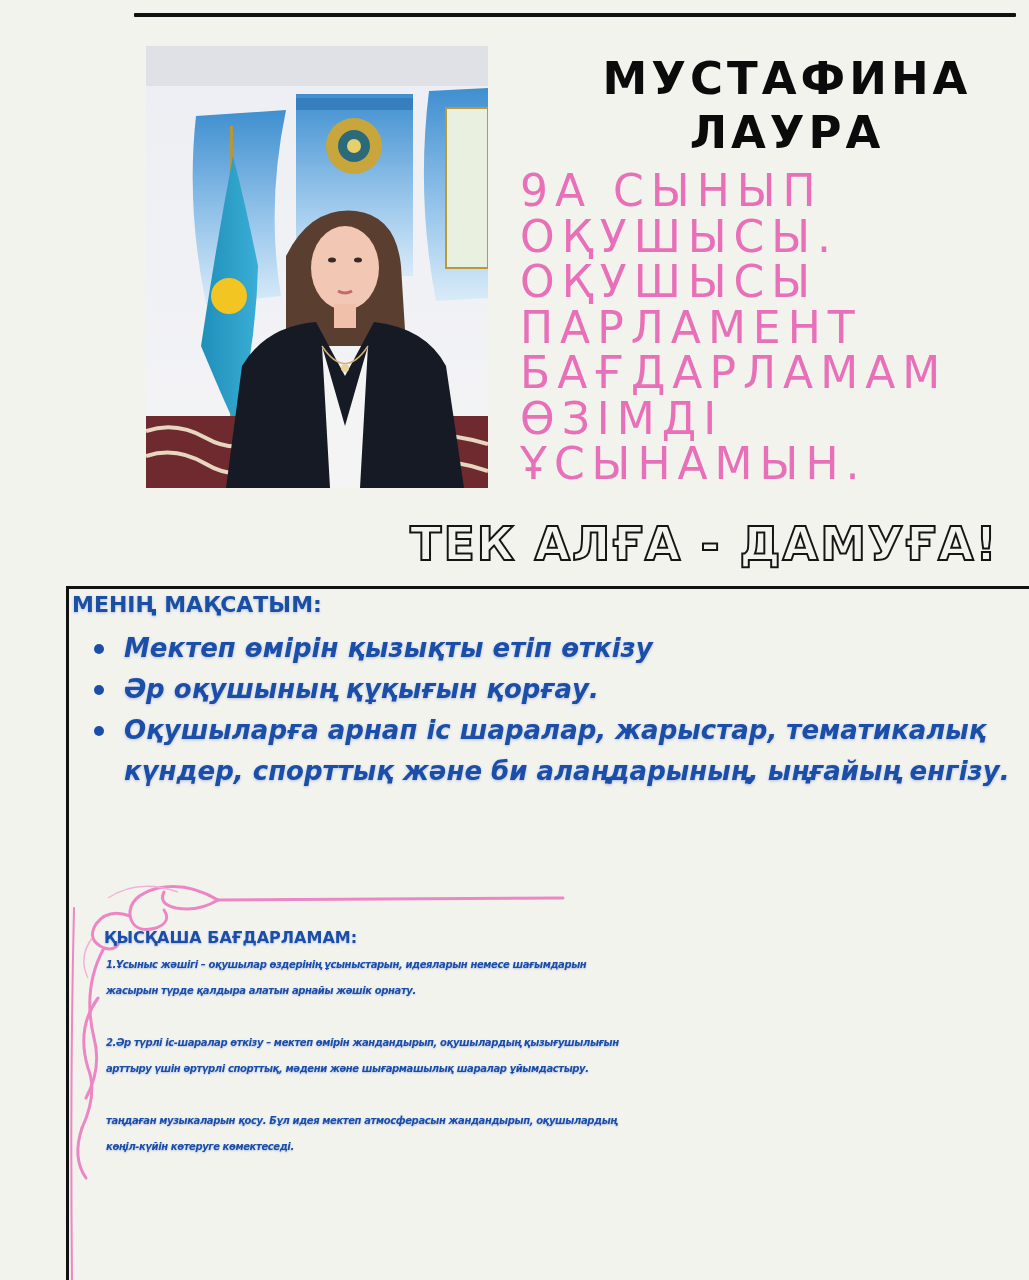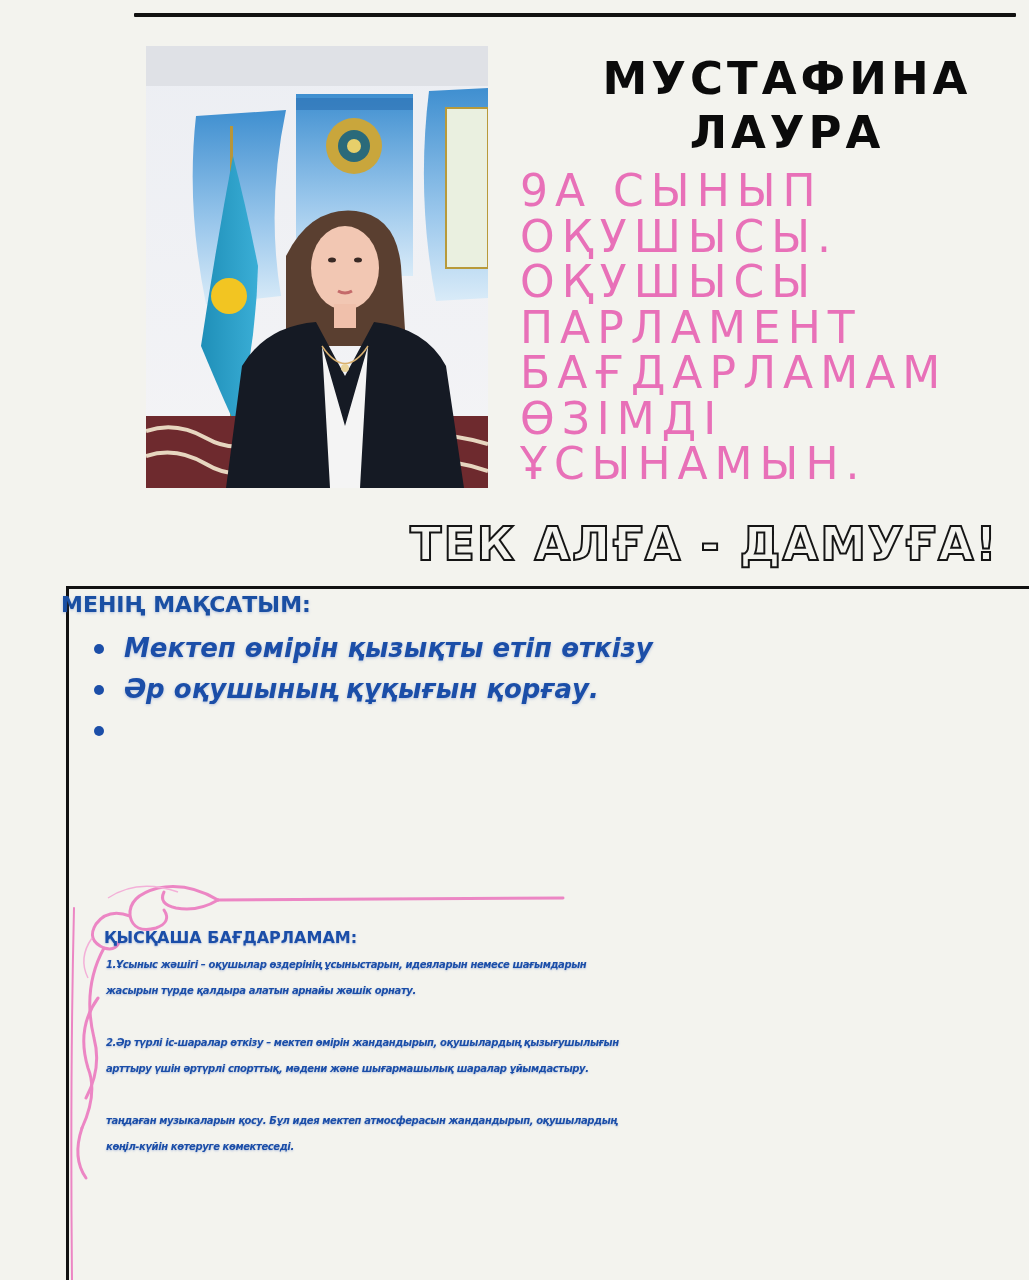--- a/index.html
+++ b/index.html
@@ -49,21 +49,21 @@
     white-space: nowrap;
   }
 
   
   .goals-box {
     position: absolute; left: 34px; top: 586px; width: 988px; height: 720px;
     border-left: 3px solid #111; border-top: 3px solid #111; border-right: 4px solid #111;
   }
 
   .goals-title {
-    position: absolute; left: 29px; top: 592px;
+    position: absolute; left: 40px; top: 592px;
     font-family: "DejaVu Sans", sans-serif; font-weight: bold;
     font-size: 22px; color: #1a4fa3; letter-spacing: 0px;
     text-shadow: 0 1px 3px rgba(60,100,190,0.35);
   }
 
   .goals-list {
     position: absolute; left: 56px; top: 628px; width: 950px;
     list-style: none;
   }
   .goals-list li {
@@ -184,20 +184,21 @@
     <li>
       <span class="bullet"></span>
       <span>Мектеп өмірін қызықты етіп өткізу</span>
     </li>
     <li>
       <span class="bullet"></span>
       <span>Әр оқушының құқығын қорғау.</span>
     </li>
     <li>
       <span class="bullet"></span>
+      <span>Оқушыларға арнап іс шаралар, жарыстар, тематикалық күндер, спорттық және би алаңдарының, ыңғайың енгізу.</span>
     </li>
   </ul>
 
   <svg class="ornament" viewBox="0 0 500 402">
     <g fill="none" stroke="#ec86c4" stroke-width="3" stroke-linecap="round">
       <path d="M150 22 L495 20"></path>
       <path d="M150 22 Q120 4 90 10 Q60 18 62 38 Q66 56 88 50 Q104 44 96 32"></path>
       <path d="M150 22 Q130 34 108 30 Q90 26 96 14"></path>
       <path d="M62 38 Q40 30 28 46 Q18 62 36 70 Q50 74 52 60"></path>
       <path d="M36 70 Q14 110 26 160 Q34 190 18 220"></path>

